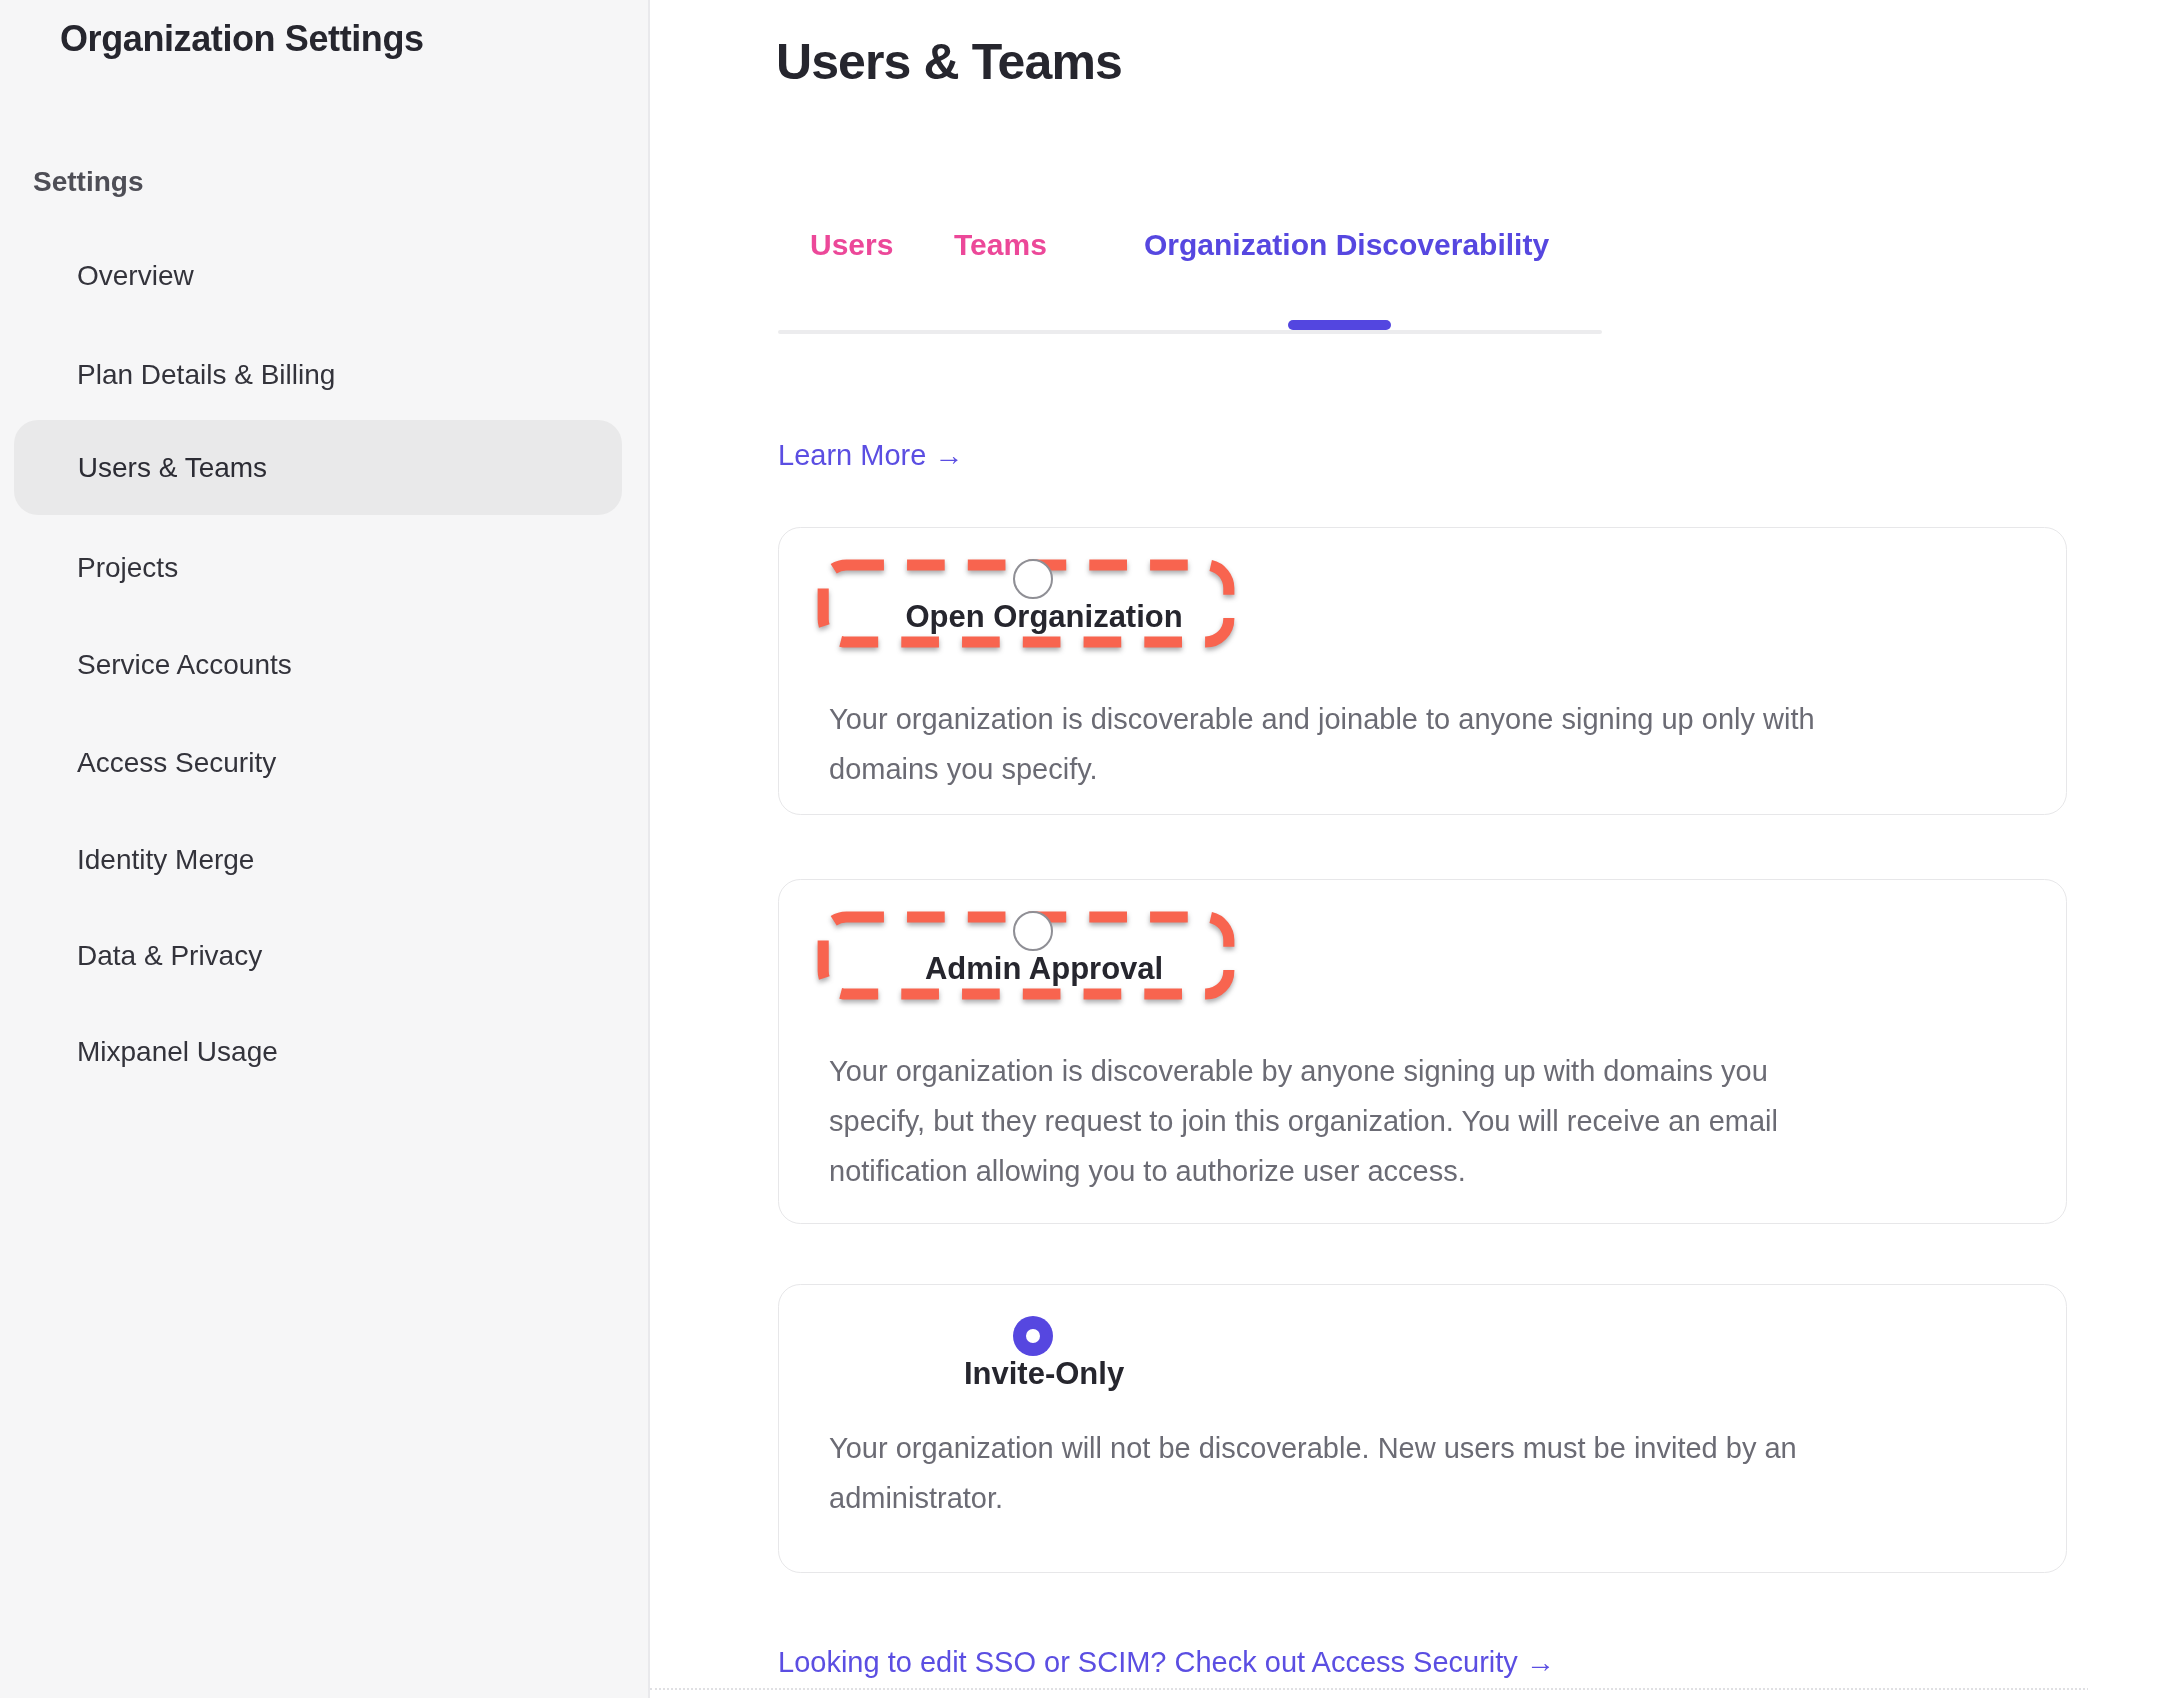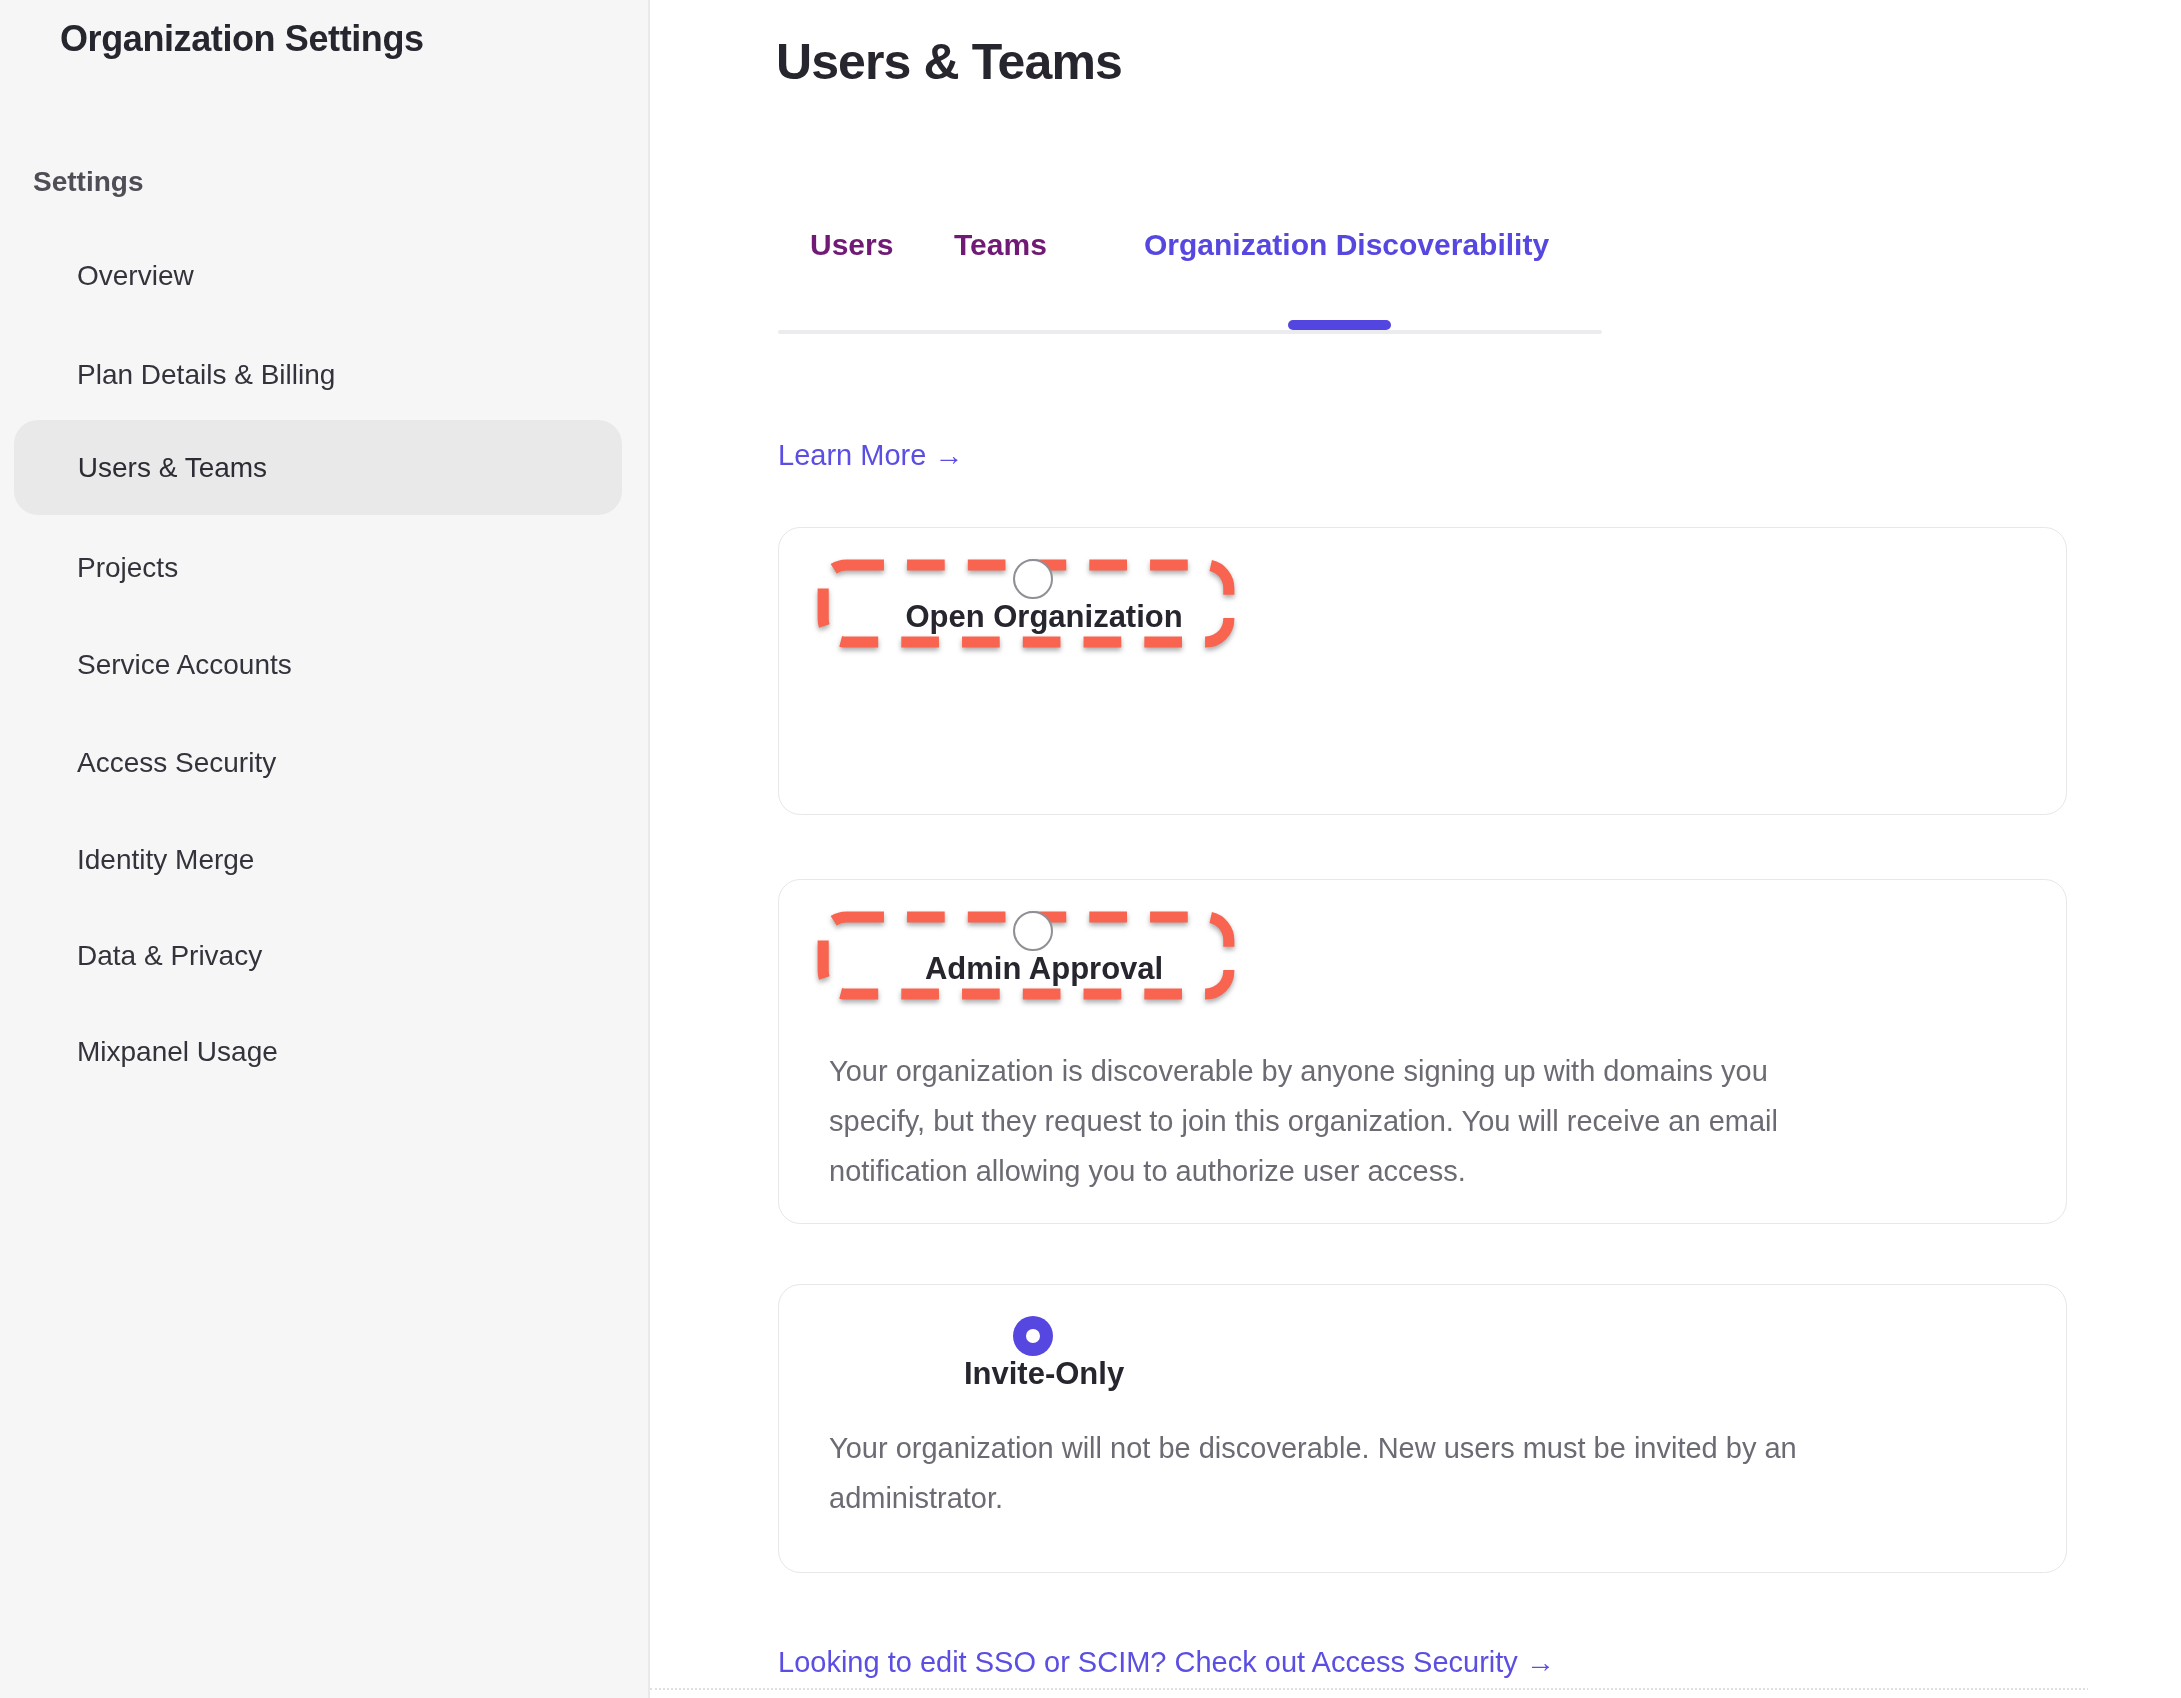--- a/index.html
+++ b/index.html
@@ -43,21 +43,21 @@
   }
   
   .main{position:absolute;left:650px;top:0;width:1531px;height:1698px;background:#ffffff;}
   .page-title{
     position:absolute;left:126px;top:31px;
     font-size:50px;line-height:62px;font-weight:700;color:#26262e;letter-spacing:-0.9px;
     white-space:nowrap;
   }
   .tab{
     position:absolute;top:224px;height:41px;
-    font-size:30px;line-height:41px;font-weight:600;color:#701a75;
+    font-size:30px;line-height:41px;font-weight:600;color:#ec4899;
     white-space:nowrap;cursor:pointer;
   }
   .tab.t0{left:160px;}
   .tab.t1{left:304px;}
   .tab.t2{left:471px;}
   .tab.active{color:#5647e0;font-weight:700;margin-left:23px;}
   .tab-divider{
     position:absolute;left:128px;top:330px;width:824px;height:4.3px;
     background:#ececee;border-radius:2.6px;
   }
@@ -157,20 +157,24 @@
     <div class="learn-more"><span>Learn More</span>&nbsp;<span class="arrow">→</span></div>
 
     <div class="card c0">
       <div class="option-row">
         <svg class="highlight-svg" width="420" height="89" viewBox="0 0 488 104">
           <rect x="7" y="7" width="474" height="90" rx="27" fill="none" stroke="#f8644f" stroke-width="13" stroke-dasharray="44 27"></rect>
         </svg>
         <div class="radio"></div>
         <div class="option-label">Open Organization</div>
       </div>
+      <div class="option-desc">
+        <div>Your organization is discoverable and joinable to anyone signing up only with</div>
+        <div>domains you specify.</div>
+      </div>
     </div>
 
     <div class="card c1">
       <div class="option-row">
         <svg class="highlight-svg" width="420" height="89" viewBox="0 0 488 104">
           <rect x="7" y="7" width="474" height="90" rx="27" fill="none" stroke="#f8644f" stroke-width="13" stroke-dasharray="44 27"></rect>
         </svg>
         <div class="radio"></div>
         <div class="option-label">Admin Approval</div>
       </div>

